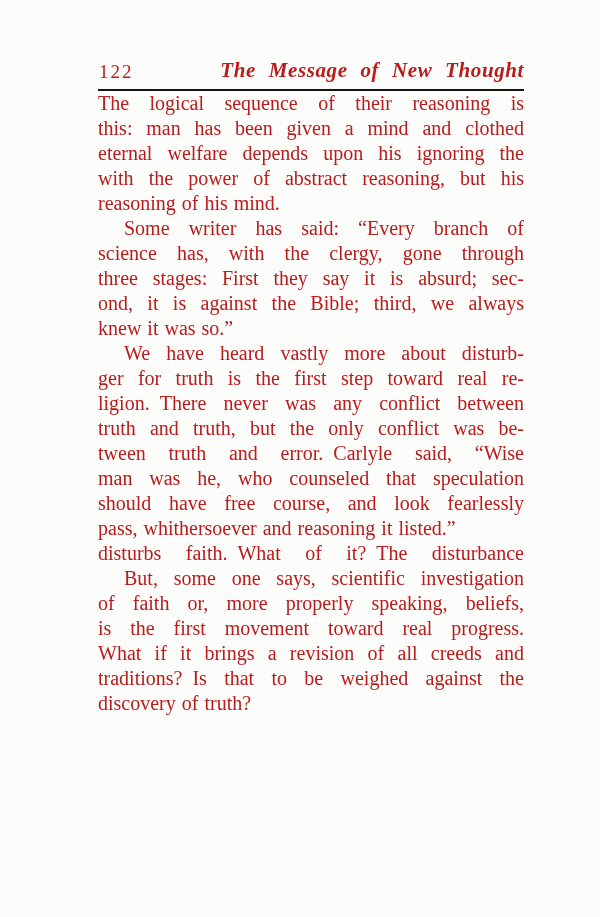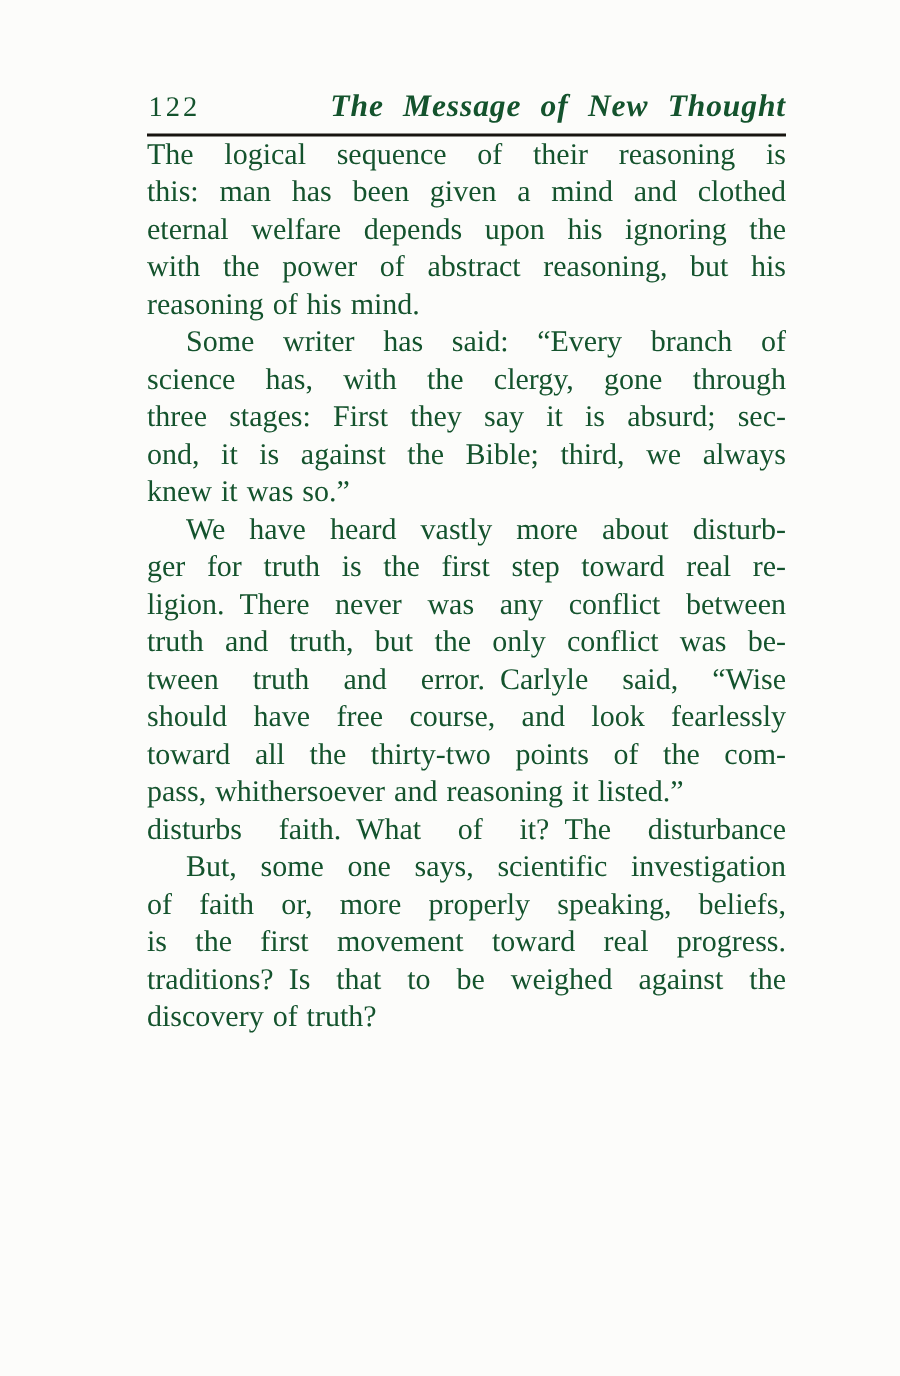--- a/index.html
+++ b/index.html
@@ -66,21 +66,21 @@
   .line.last {
     text-align-last: left;
   }
   .line.indent {
     text-indent: 26px;
   }
 </style>
 </head>
 <body style="background: rgb(252, 252, 250);">
 
-<div class="page" style="color: #14532d;">
+<div class="page" style="color: #b91c1c;">
   <div class="content">
     <div class="header">
       <span class="page-num">122</span>
       <div class="running-title">The Message of New Thought</div>
     </div>
     <div class="rule"></div>
     <div class="body-text">
         <div class="para">
           <div class="line">The logical sequence of their reasoning is</div>
           <div class="line">this: man has been given a mind and clothed</div>
@@ -94,27 +94,28 @@
           <div class="line">three stages: First they say it is absurd; sec-</div>
           <div class="line">ond, it is against the Bible; third, we always</div>
           <div class="line last">knew it was so.”</div>
         </div>
         <div class="para">
           <div class="line indent">We have heard vastly more about disturb-</div>
           <div class="line">ger for truth is the first step toward real re-</div>
           <div class="line">ligion. There never was any conflict between</div>
           <div class="line">truth and truth, but the only conflict was be-</div>
           <div class="line">tween truth and error. Carlyle said, “Wise</div>
+          <div class="line">man was he, who counseled that speculation</div>
           <div class="line">should have free course, and look fearlessly</div>
-          <div class="line">toward all the thirty-two points of the com-</div>
           <div class="line last">pass, whithersoever and reasoning it listed.”</div>
         </div>
         <div class="para">
           <div class="line">disturbs faith. What of it? The disturbance</div>
           <div class="line indent">But, some one says, scientific investigation</div>
           <div class="line">of faith or, more properly speaking, beliefs,</div>
           <div class="line">is the first movement toward real progress.</div>
+          <div class="line">What if it brings a revision of all creeds and</div>
           <div class="line">traditions? Is that to be weighed against the</div>
           <div class="line last">discovery of truth?</div>
         </div>
       </div>
   </div>
 </div>
 
 </body></html>

